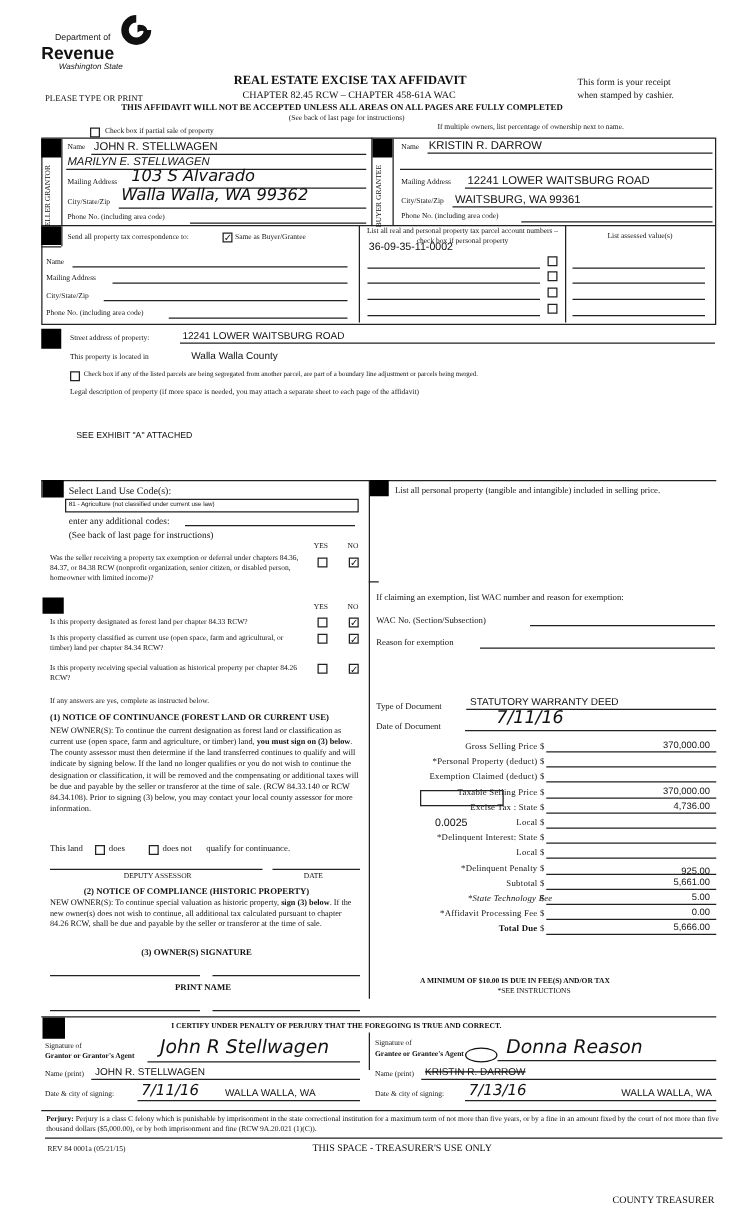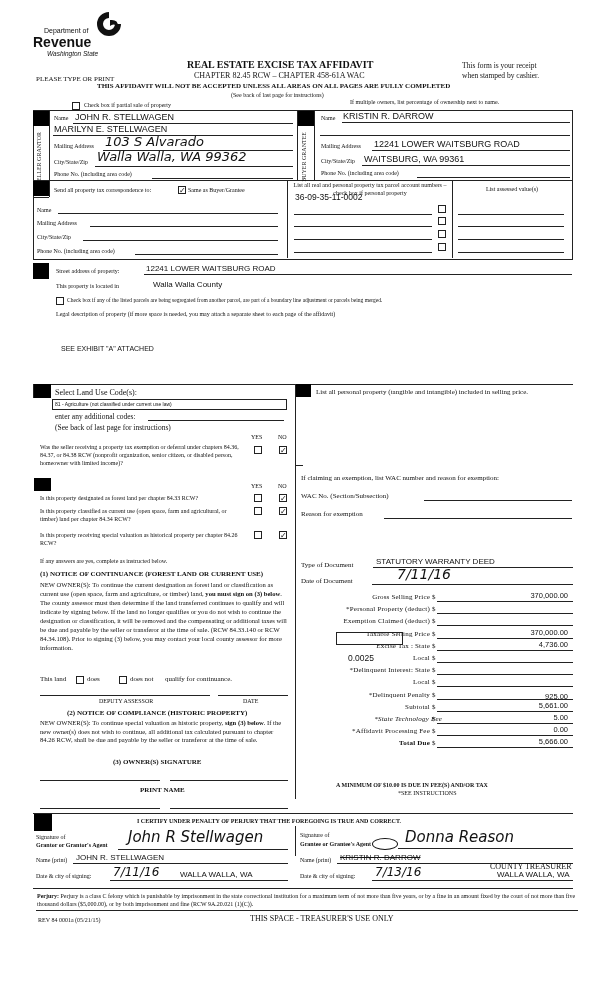--- a/index.html
+++ b/index.html
@@ -47,21 +47,21 @@
 <div class="box" style="left:33px;top:110px;width:538px;height:148px;"></div>
 <div class="vline" style="left:297px;top:110px;height:71px;"></div>
 <div class="line" style="left:33px;top:180px;width:539px;"></div>
 
 <div class="blk" style="left:33px;top:111px;width:16px;height:15px;"></div>
 <div class="vline" style="left:49px;top:111px;height:69px;"></div>
 <div class="t serif s6" style="left:36px;top:132px;writing-mode:vertical-rl;transform:rotate(180deg);width:12px;text-align:center;line-height:6px;">SELLER GRANTOR</div>
 <span class="t serif s6" style="left:54px;top:115px;">Name</span>
 <span class="t val" style="left:75px;top:112px;font-size:9px;">JOHN R. STELLWAGEN</span>
 <div class="line" style="left:73px;top:123px;width:220px;"></div>
-<span class="t val" style="left:54px;top:124px;font-size:9px;">MARILYN E. STELLWAGEN</span>
+<span class="t val" style="left:54px;top:124px;font-size:9px;font-style:italic;">MARILYN E. STELLWAGEN</span>
 <div class="line" style="left:53px;top:135px;width:240px;"></div>
 <span class="t serif s6" style="left:54px;top:143px;">Mailing Address</span>
 <span class="t hand" style="left:105px;top:134px;font-size:13px;">103 S Alvarado</span>
 <div class="line" style="left:103px;top:150px;width:190px;"></div>
 <span class="t serif s6" style="left:54px;top:159px;">City/State/Zip</span>
 <span class="t hand" style="left:97px;top:149px;font-size:13px;">Walla Walla, WA 99362</span>
 <div class="line" style="left:95px;top:166px;width:198px;"></div>
 <span class="t serif s6" style="left:54px;top:171px;">Phone No. (including area code)</span>
 <div class="line" style="left:152px;top:178px;width:141px;"></div>
 
@@ -316,13 +316,13 @@
 <span class="t serif s6" style="left:300px;top:873px;">Date &amp; city of signing:</span>
 <span class="t hand" style="left:375px;top:865px;font-size:12px;">7/13/16</span>
 <span class="t val" style="left:497px;top:870px;font-size:8px;">WALLA WALLA, WA</span>
 <div class="line" style="left:372px;top:880px;width:201px;"></div>
 
 <div class="line" style="left:33px;top:888px;width:540px;"></div>
 <div class="para serif" style="left:37px;top:892px;width:540px;font-size:6px;line-height:8.4px;"><b>Perjury:</b> <span>Perjury is a class C felony which is punishable by imprisonment in the state correctional institution for a maximum term of not more than five years, or by a fine in an amount fixed by the court of not more than five thousand dollars ($5,000.00), or by both imprisonment and fine (RCW 9A.20.021 (1)(C)).</span></div>
 <div class="line" style="left:36px;top:910px;width:542px;"></div>
 <span class="t serif s6" style="left:38px;top:917px;">REV 84 0001a (05/21/15)</span>
 <span class="t serif s8" style="left:250px;top:914px;">THIS SPACE - TREASURER'S USE ONLY</span>
-<span class="t serif s8" style="left:490px;top:862px;">COUNTY TREASURER</span>
+<span class="t serif s8" style="left:490px;top:955px;">COUNTY TREASURER</span>
 
 </body></html>

